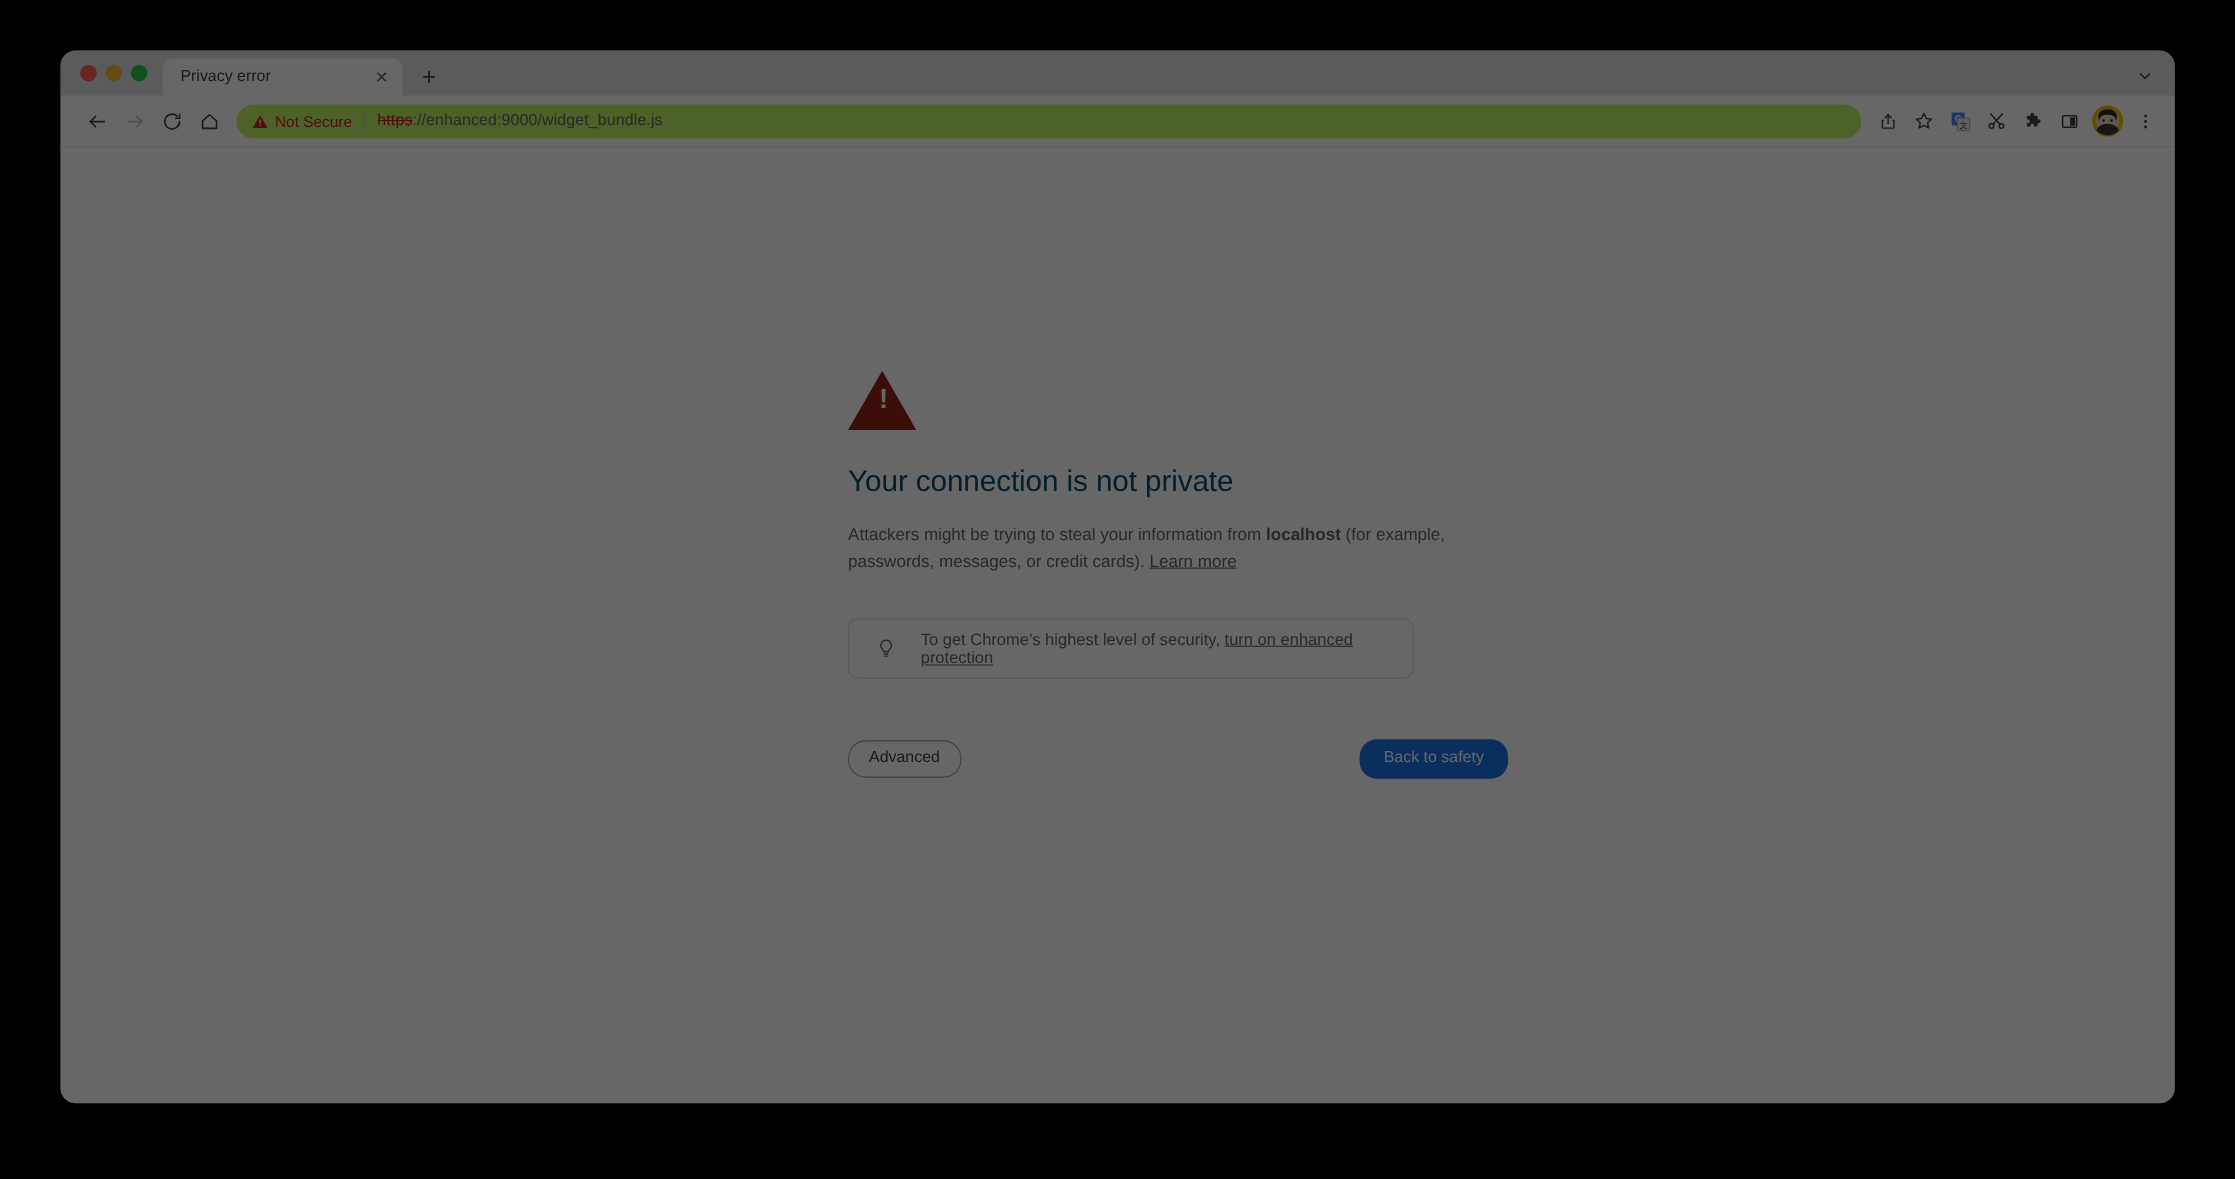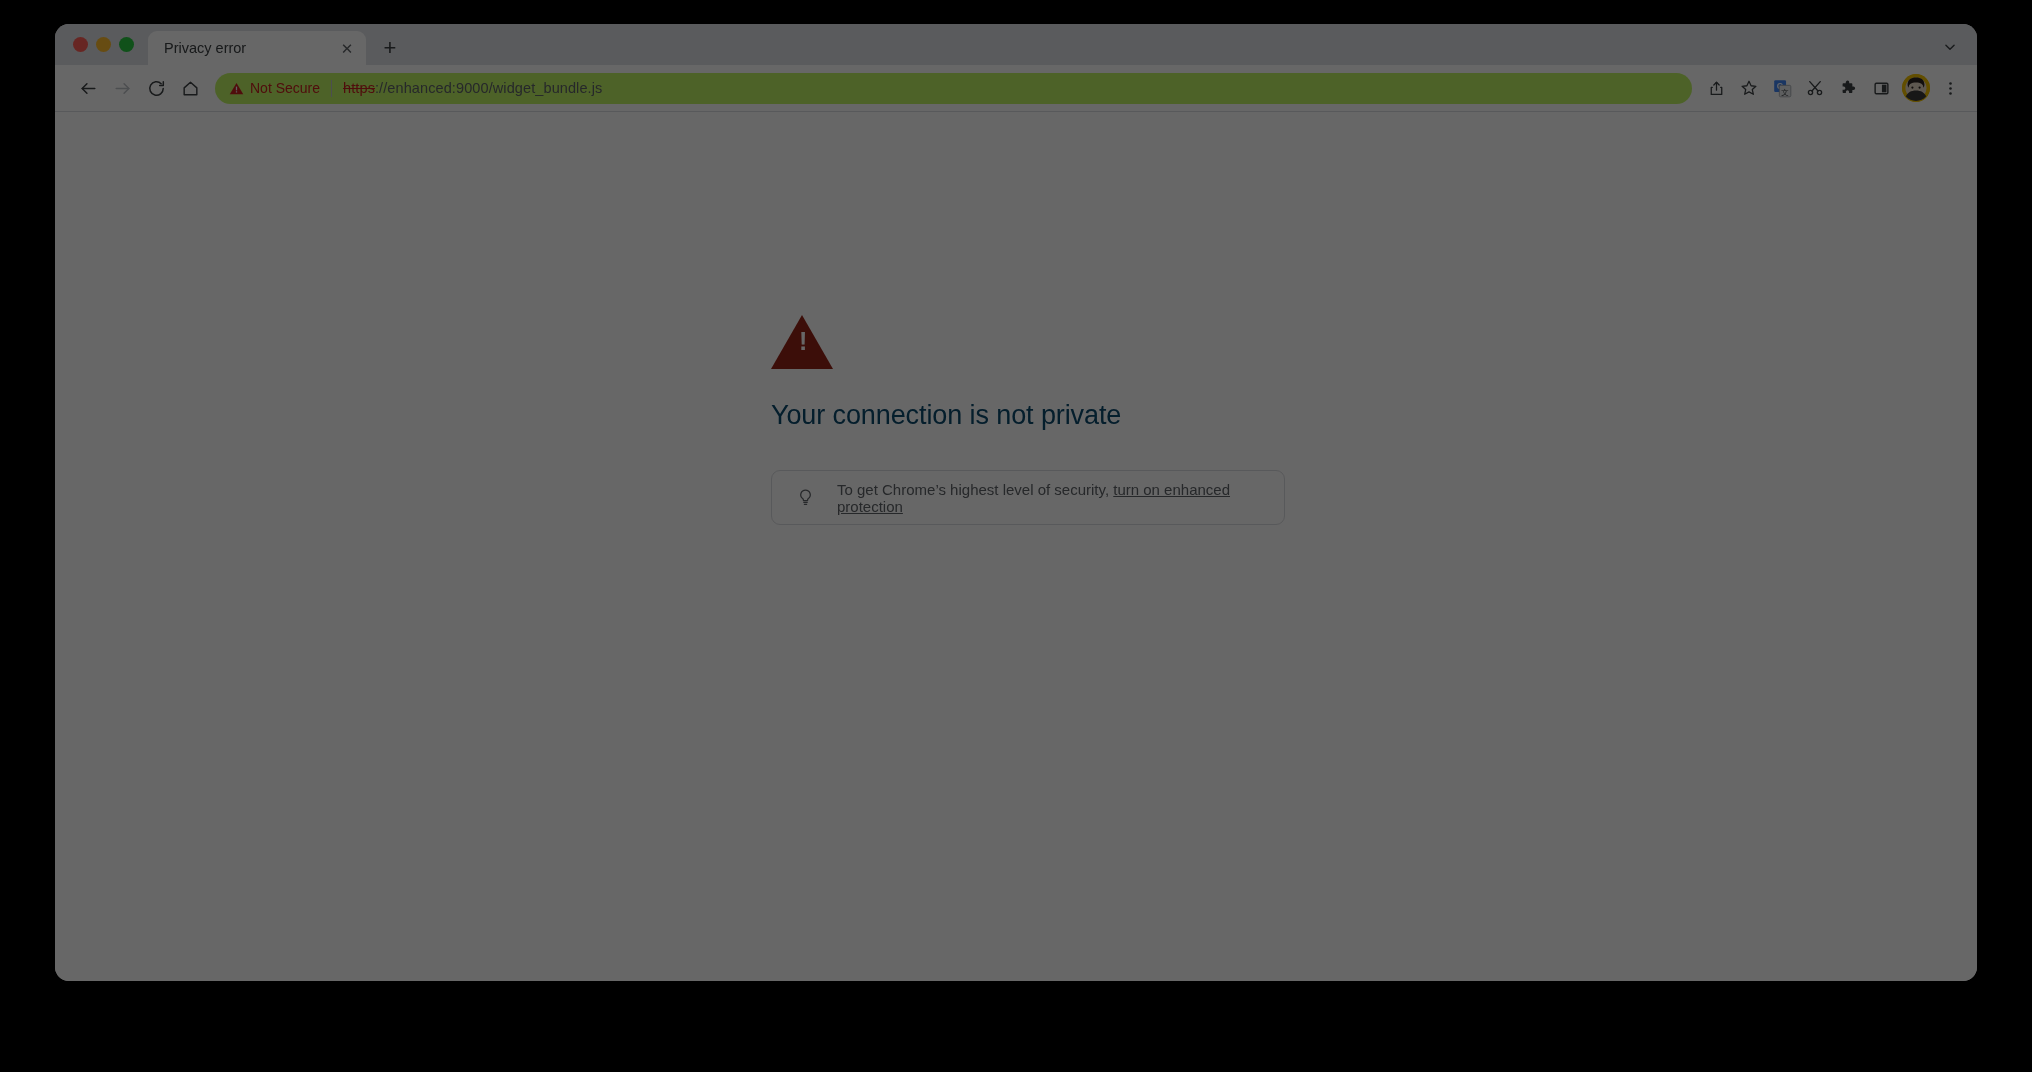--- a/index.html
+++ b/index.html
@@ -9,21 +9,21 @@
     height: 1072px;
     background: #000000;
     overflow: hidden;
     font-family: "Liberation Sans", sans-serif;
   }
 
   
   #browser-window {
     position: absolute;
     left: 55px;
-    top: 24px;
+    top: 46px;
     width: 1922px;
     height: 957px;
     border-radius: 14px;
     overflow: hidden;
     background: #ffffff;
   }
 
   
   #tab-strip {
     position: relative;
@@ -446,31 +446,37 @@
   <div id="page-content">
 
     <div id="interstitial">
 
       <div id="warning-icon">
         <div id="warning-bang">!</div>
       </div>
 
       <h1 id="error-heading">Your connection is not private</h1>
 
+      <p id="error-body"><span>Attackers might be trying to steal your information from </span><b>localhost</b><span> (for example, passwords, messages, or credit cards). </span><a href="#" class="inline-link">Learn more</a></p>
 
 
       <div id="enhanced-protection-banner">
         <span style="display:flex;align-items:center;">
           <svg width="19" height="19" viewBox="0 0 24 24" fill="none" stroke="#5f6368" stroke-width="1.6" stroke-linecap="round" stroke-linejoin="round">
               <path d="M12 2.6a6 6 0 0 0-3.6 10.8c.6.5 1 1.2 1 2v.4h5.2v-.4c0-.8.4-1.5 1-2A6 6 0 0 0 12 2.6z"></path>
               <line x1="9.9" y1="18.3" x2="14.1" y2="18.3"></line>
               <line x1="10.6" y1="20.8" x2="13.4" y2="20.8"></line>
             </svg>
         </span>
         <span id="banner-text"><span>To get Chrome’s highest level of security, </span><a href="#" class="inline-link">turn on enhanced protection</a></span>
       </div>
 
+      <div id="button-row">
+        <div id="advanced-highlight"></div>
+        <button id="advanced-button">Advanced</button>
+        <button id="back-to-safety-button">Back to safety</button>
+      </div>
 
     </div>
   </div>
 </div>
 
 <div id="dim-overlay"></div>
 
 </body></html>

